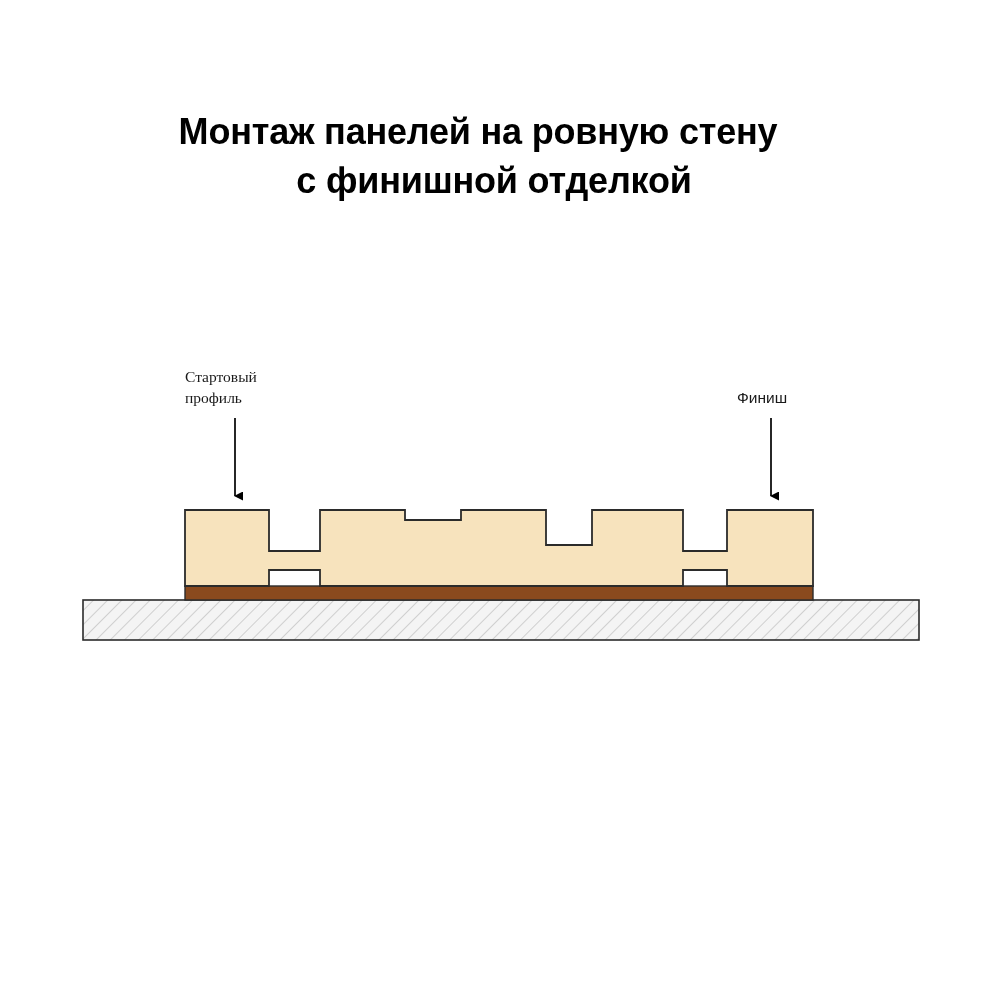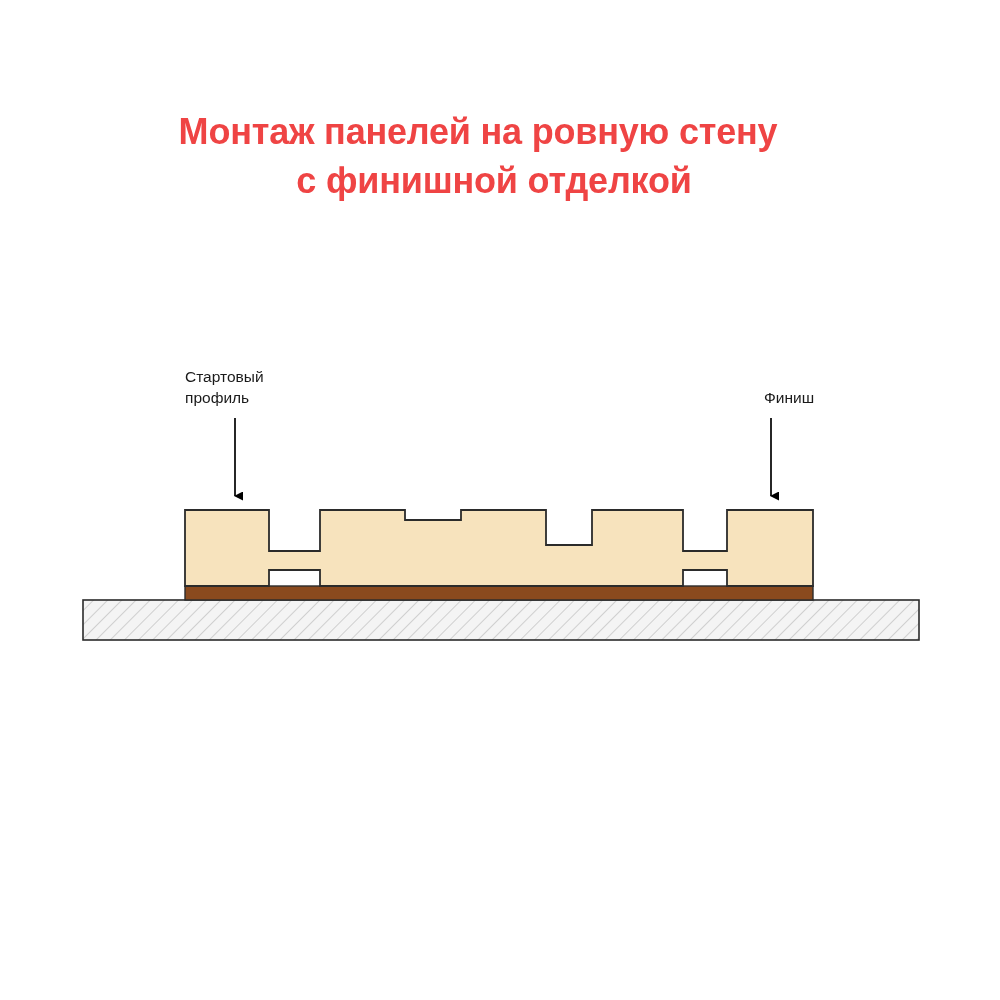--- a/index.html
+++ b/index.html
@@ -22,43 +22,43 @@
   .title {
     position: absolute;
     top: 108px;
     left: 0;
     width: 956px;
     text-align: center;
     font-size: 36px;
     font-weight: bold;
     line-height: 1.35;
     letter-spacing: -0.2px;
-    color: #ef4444;
+    color: #000000;
   }
   .title .line2 {
     display: block;
     padding-left: 32px;
   }
   .label {
     position: absolute;
     font-size: 15.5px;
     line-height: 1.35;
     color: #1a1a1a;
     white-space: pre-line;
   }
   #label-start {
     left: 185px;
     top: 367px;
     text-align: left;
+    font-family: Liberation Serif, serif;
   }
   #label-finish {
     left: 737px;
     top: 388px;
     text-align: left;
-    margin-left: 27px;
   }
   svg.diagram {
     position: absolute;
     left: 0;
     top: 0;
     width: 1000px;
     height: 1000px;
     display: block;
   }
 </style>

